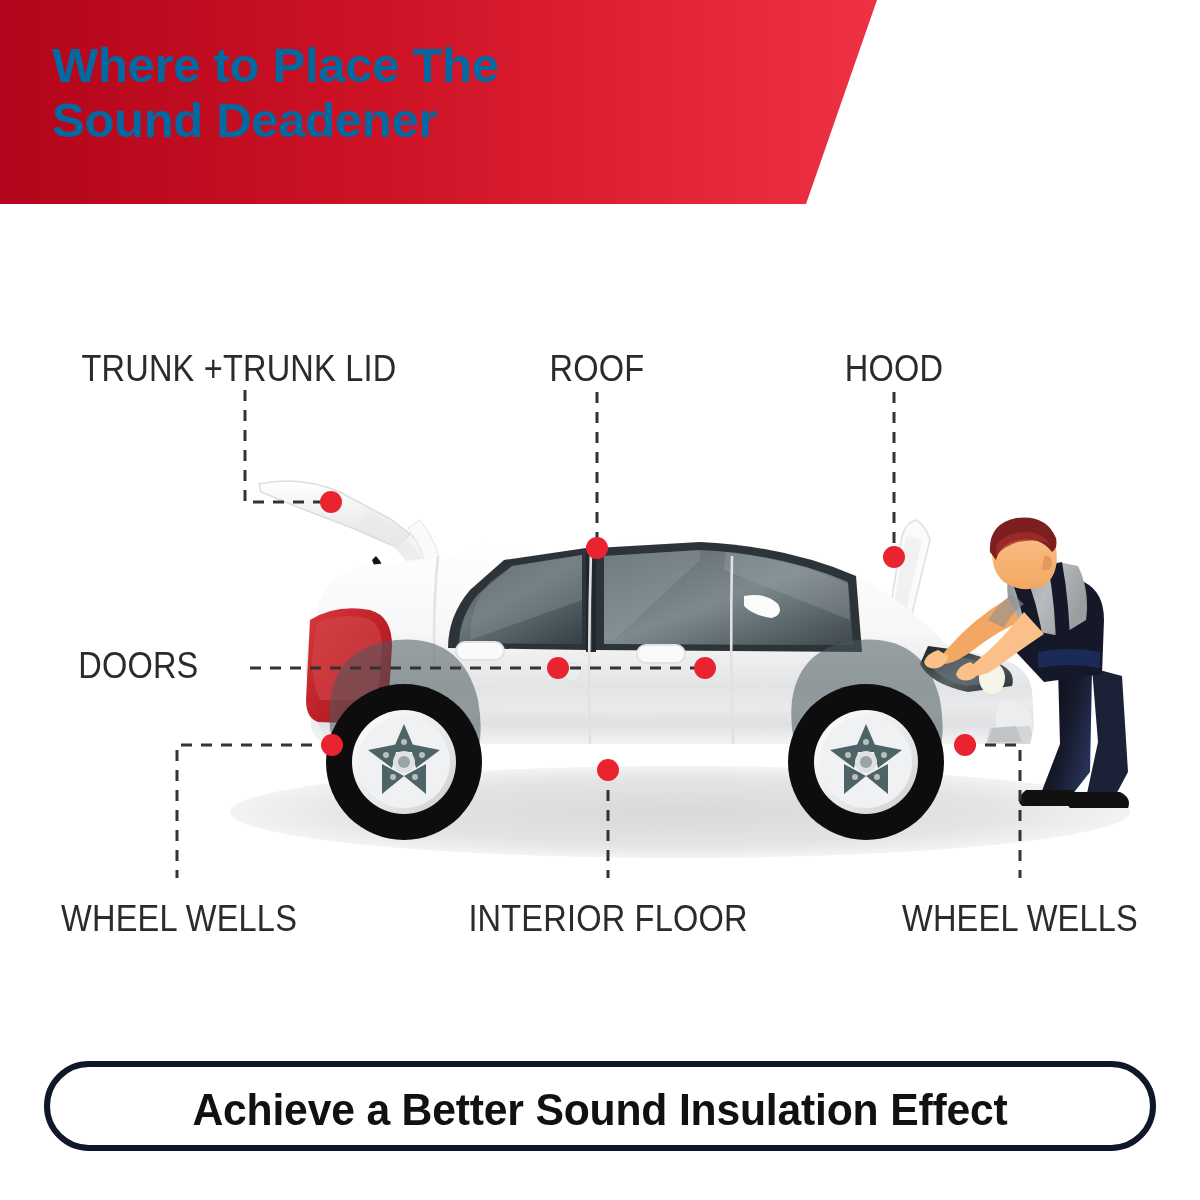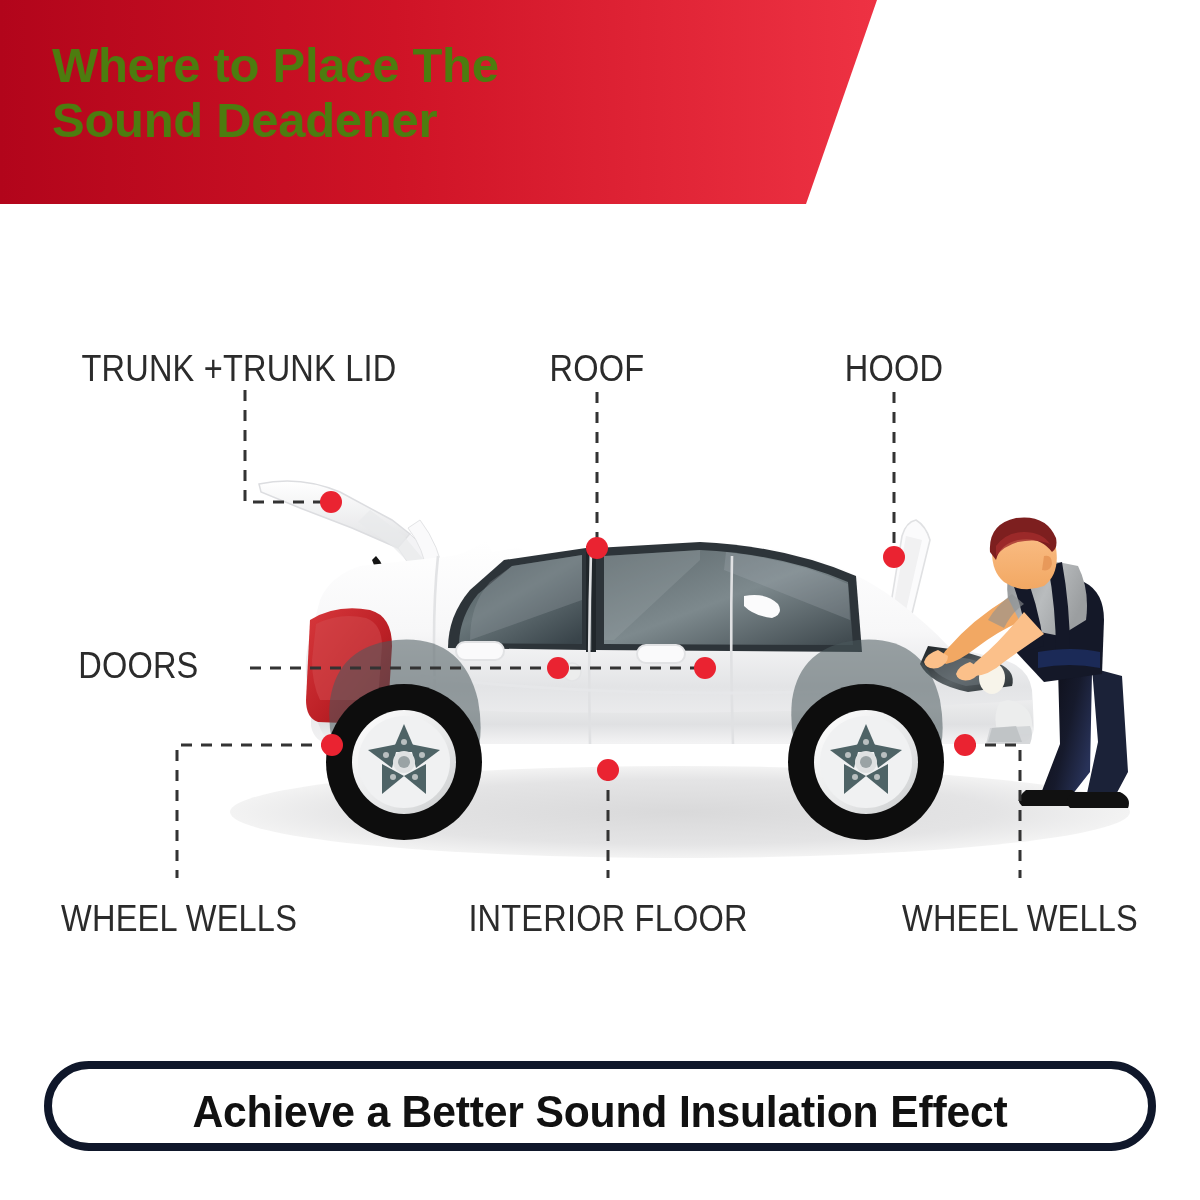--- a/index.html
+++ b/index.html
@@ -4,33 +4,33 @@
 <style>
   html,body{margin:0;padding:0;background:#ffffff;}
   body{width:1200px;height:1200px;position:relative;overflow:hidden;
        font-family:"Liberation Sans","DejaVu Sans",sans-serif;}
 
   #stage{position:absolute;inset:0;width:1200px;height:1200px;background:#fff;}
 
   
   #header-banner{position:absolute;left:0;top:0;width:1200px;height:205px;}
   #header-title{position:absolute;left:52px;top:38px;width:720px;
-      color:#4d7c0f;font-size:49px;line-height:1.12;font-weight:bold;
+      color:#0369a1;font-size:49px;line-height:1.12;font-weight:bold;
       letter-spacing:-0.3px;white-space:pre-line;}
 
   
   .lbl{position:absolute;color:#2b2b2b;font-size:37px;font-weight:normal;
        letter-spacing:0.2px;white-space:nowrap;
        font-family:"Liberation Sans","DejaVu Sans",sans-serif;
        transform:scaleX(0.88);}
   .lbl.c{transform:translateX(-50%) scaleX(0.88);}
 
   
   #footer-pill{position:absolute;left:44px;top:1061px;width:1112px;height:90px;
-      border:8px solid #0f172a;border-radius:46px;background:#fff;box-sizing:border-box;}
+      border:6px solid #0f172a;border-radius:46px;background:#fff;box-sizing:border-box;}
   #footer-text{position:absolute;left:0;right:0;top:18px;text-align:center;
       color:#111;font-size:44px;font-weight:bold;letter-spacing:-0.2px;
       transform:scaleX(0.97);}
 
   svg{display:block;}
 </style>
 </head>
 <body>
 
 <div id="stage">

